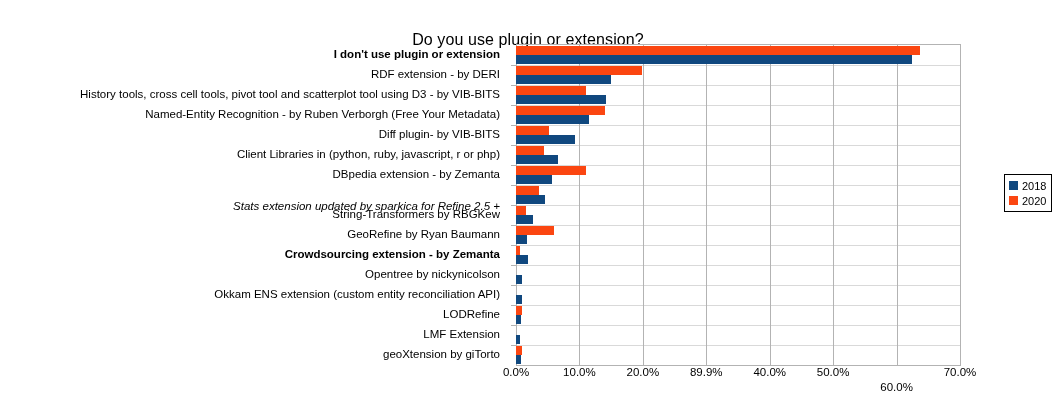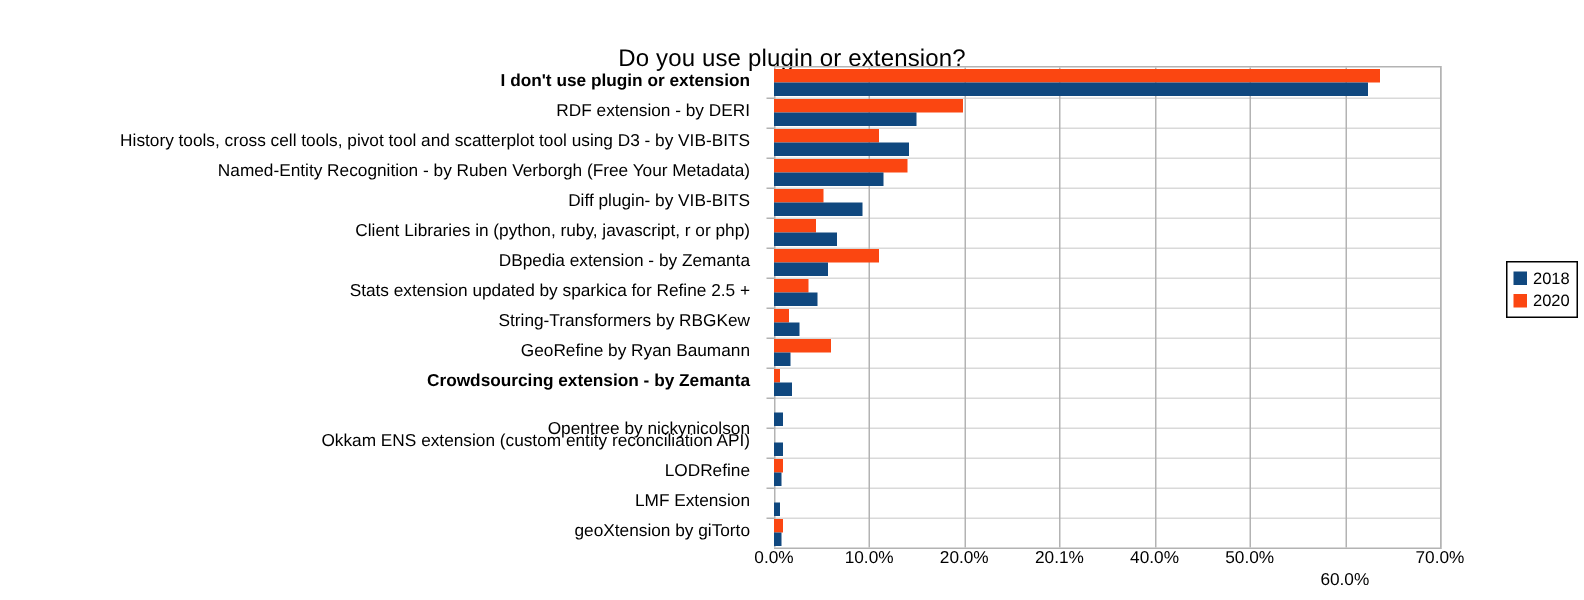--- a/index.html
+++ b/index.html
@@ -143,25 +143,25 @@
   <div id="chart-title">Do you use plugin or extension?</div>
 
   <div id="category-axis">
       <div class="cat-label" style="top: 4px; font-weight: bold;">I don't use plugin or extension</div>
       <div class="cat-label" style="top: 24px;">RDF extension - by DERI</div>
       <div class="cat-label" style="top: 44px;">History tools, cross cell tools, pivot tool and scatterplot tool using D3 - by VIB-BITS</div>
       <div class="cat-label" style="top: 64px;">Named-Entity Recognition - by Ruben Verborgh (Free Your Metadata)</div>
       <div class="cat-label" style="top: 84px;">Diff plugin- by VIB-BITS</div>
       <div class="cat-label" style="top: 104px;">Client Libraries in (python, ruby, javascript, r or php)</div>
       <div class="cat-label" style="top: 124px;">DBpedia extension - by Zemanta</div>
-      <div class="cat-label" style="top: 144px;">Stats extension updated by sparkica for Refine 2.5 +</div>
+      <div class="cat-label" style="top: 156px; font-style: italic;">Stats extension updated by sparkica for Refine 2.5 +</div>
       <div class="cat-label" style="top: 184px;">GeoRefine by Ryan Baumann</div>
       <div class="cat-label" style="top: 164px;">String-Transformers by RBGKew</div>
       <div class="cat-label" style="top: 204px; font-weight: bold;">Crowdsourcing extension - by Zemanta</div>
-      <div class="cat-label" style="top: 236px;">Opentree by nickynicolson</div>
+      <div class="cat-label" style="top: 224px;">Opentree by nickynicolson</div>
       <div class="cat-label" style="top: 244px;">Okkam ENS extension (custom entity reconciliation API)</div>
       <div class="cat-label" style="top: 264px;">LODRefine</div>
       <div class="cat-label" style="top: 284px;">LMF Extension</div>
       <div class="cat-label" style="top: 304px;">geoXtension by giTorto</div>
     </div>
 
   <div id="plot-area">
     <div id="plot-inner">
         <div class="hgrid" style="top: 20px;"></div>
         <div class="tick-left" style="top: 20px;"></div>
@@ -230,21 +230,21 @@
         <div class="bar bar-2018" title="LMF Extension — 2018: 0.7%" style="left: 0px; width: 4.44px; top: 290px; background: rgb(16, 72, 127);"></div>
         <div class="bar bar-2020" title="geoXtension by giTorto — 2020: 0.95%" style="left: 0px; width: 6.02571px; top: 301px; background: rgb(251, 70, 17);"></div>
         <div class="bar bar-2018" title="geoXtension by giTorto — 2018: 0.75%" style="left: 0px; width: 4.75714px; top: 310px; background: rgb(16, 72, 127);"></div>
       </div>
   </div>
 
   <div id="x-axis">
       <div class="x-tick-label" style="left: 516px;">0.0%</div>
       <div class="x-tick-label" style="left: 579.429px;">10.0%</div>
       <div class="x-tick-label" style="left: 642.857px;">20.0%</div>
-      <div class="x-tick-label" style="left: 706.286px;">20.1%</div>
+      <div class="x-tick-label" style="left: 706.286px;">89.9%</div>
       <div class="x-tick-label" style="left: 769.714px;">40.0%</div>
       <div class="x-tick-label" style="left: 833.143px;">50.0%</div>
       <div class="x-tick-label" style="left: 896.571px; margin-top: 15px;">60.0%</div>
       <div class="x-tick-label" style="left: 960px;">70.0%</div>
     </div>
 
   <div id="legend">
       <div class="legend-row">
         <span class="legend-swatch" style="background: rgb(16, 72, 127);"></span>
         <span class="legend-label">2018</span>

